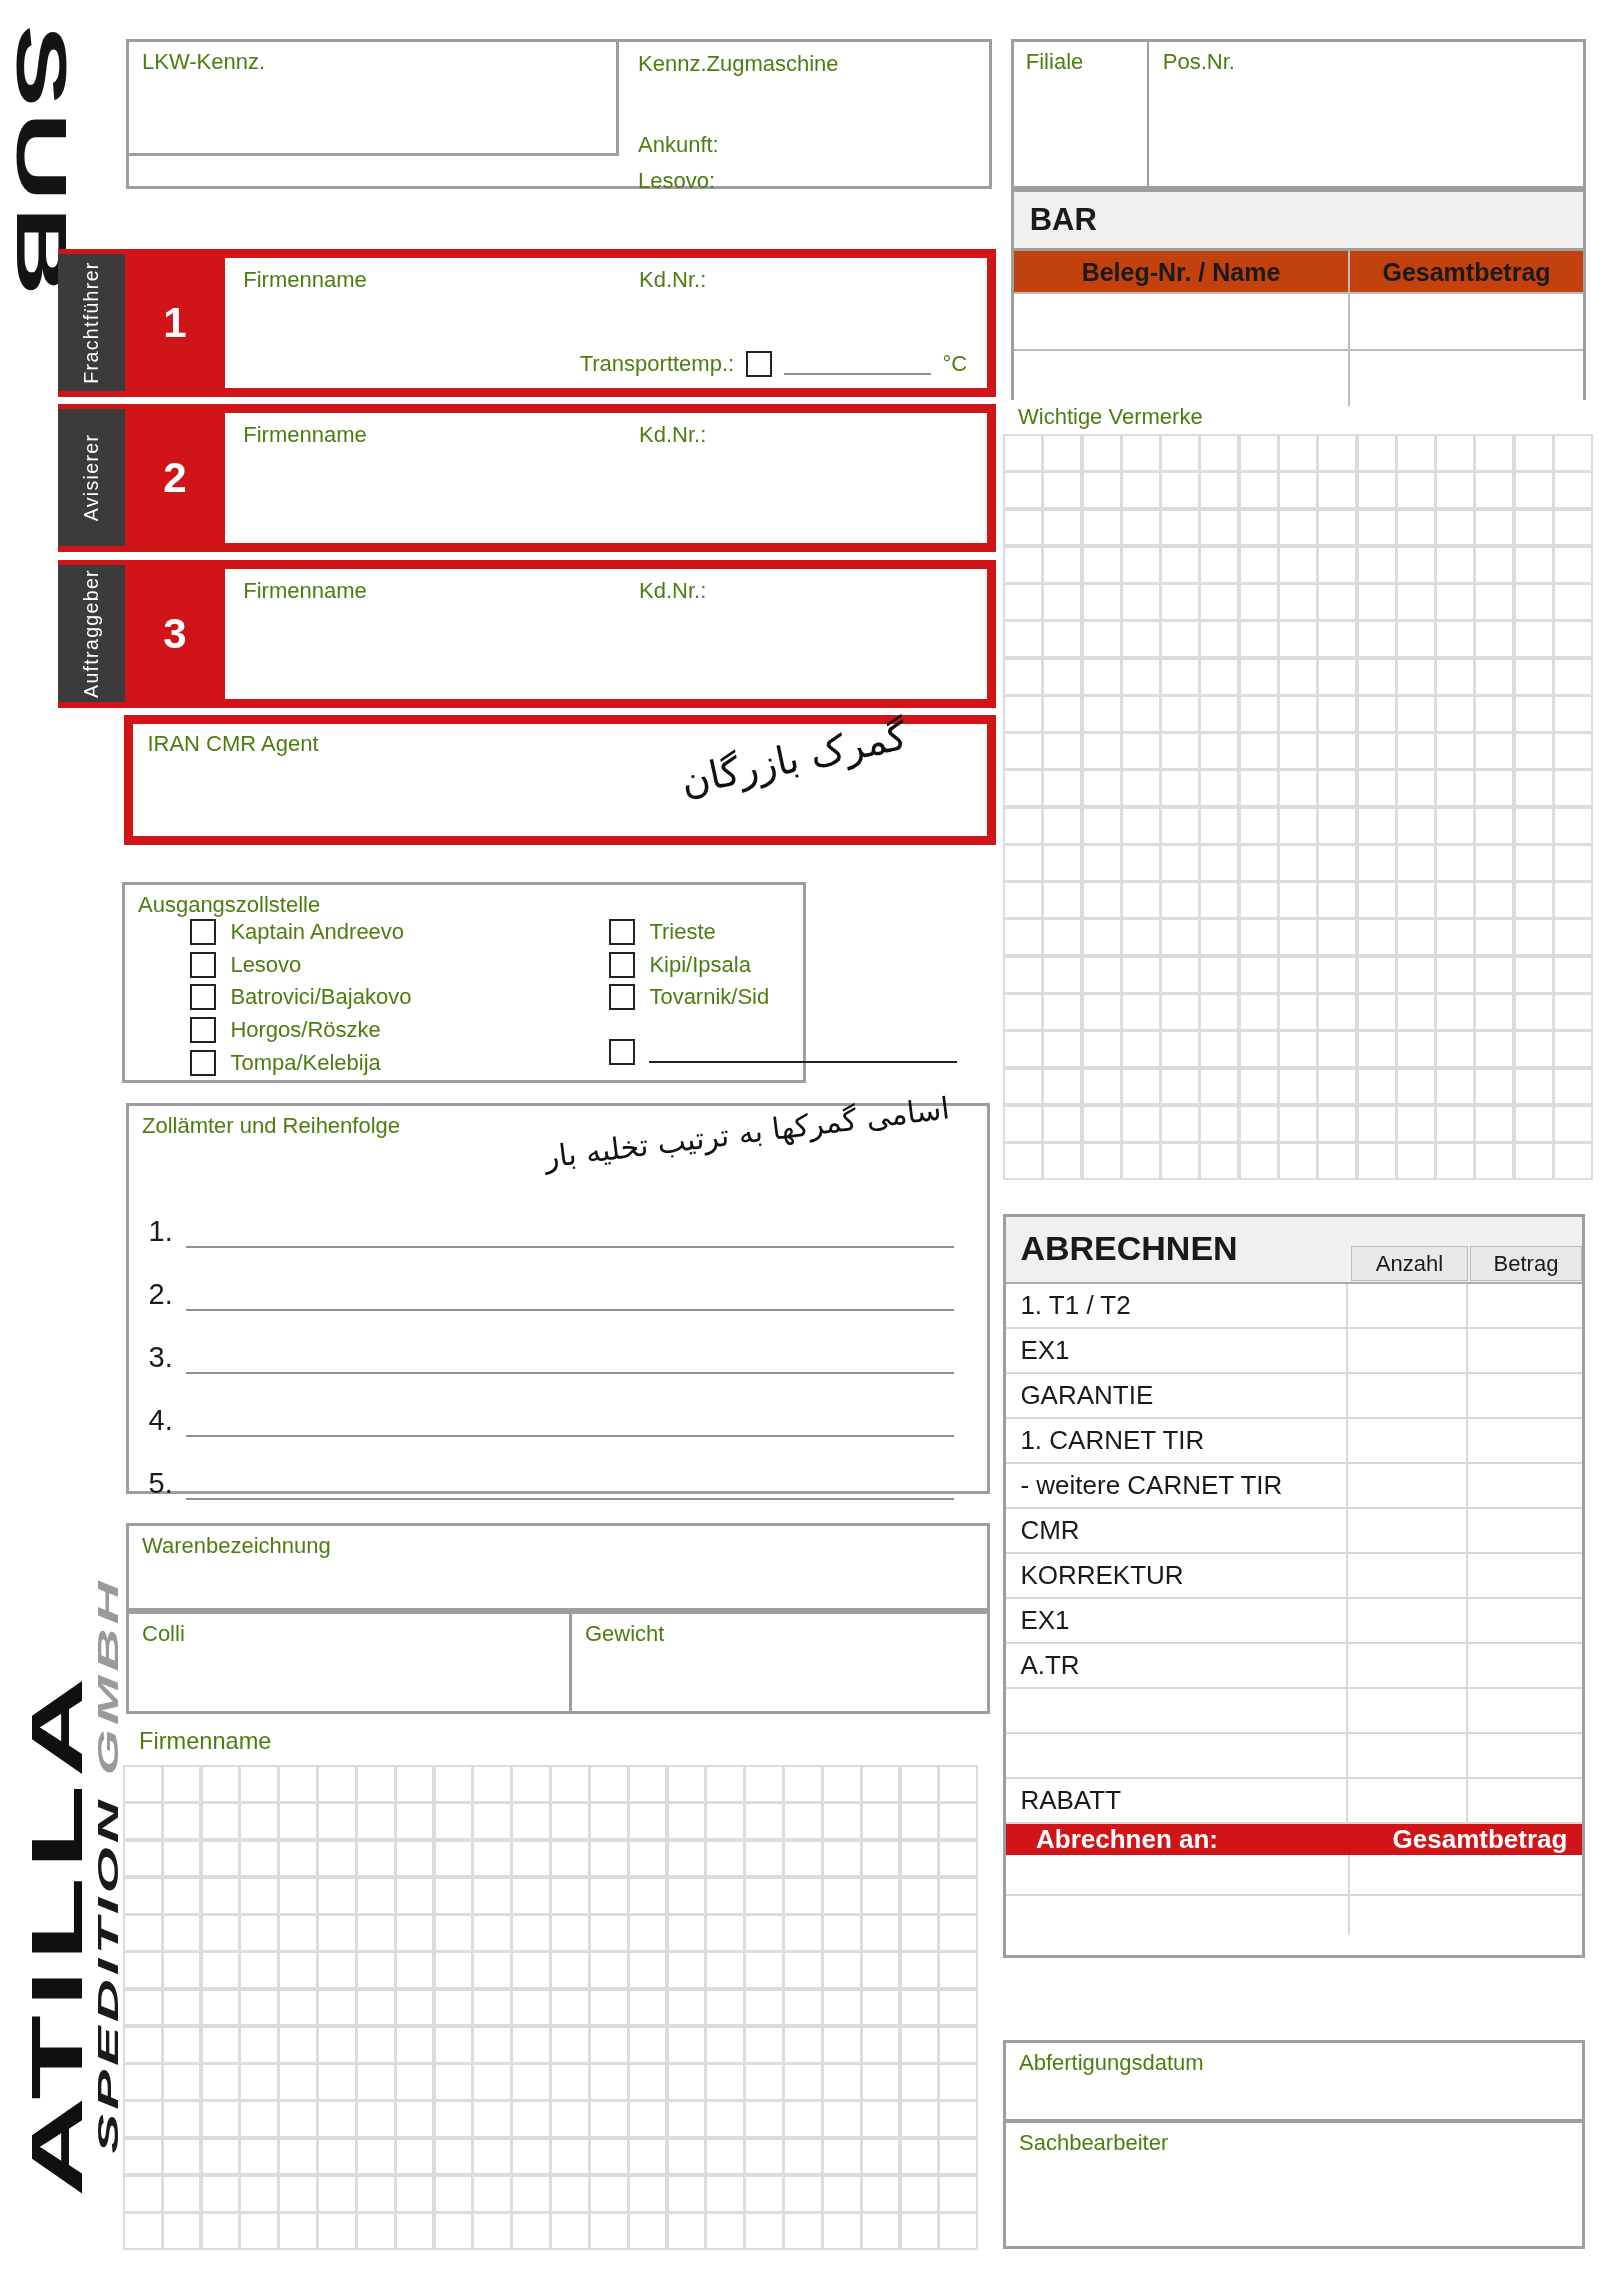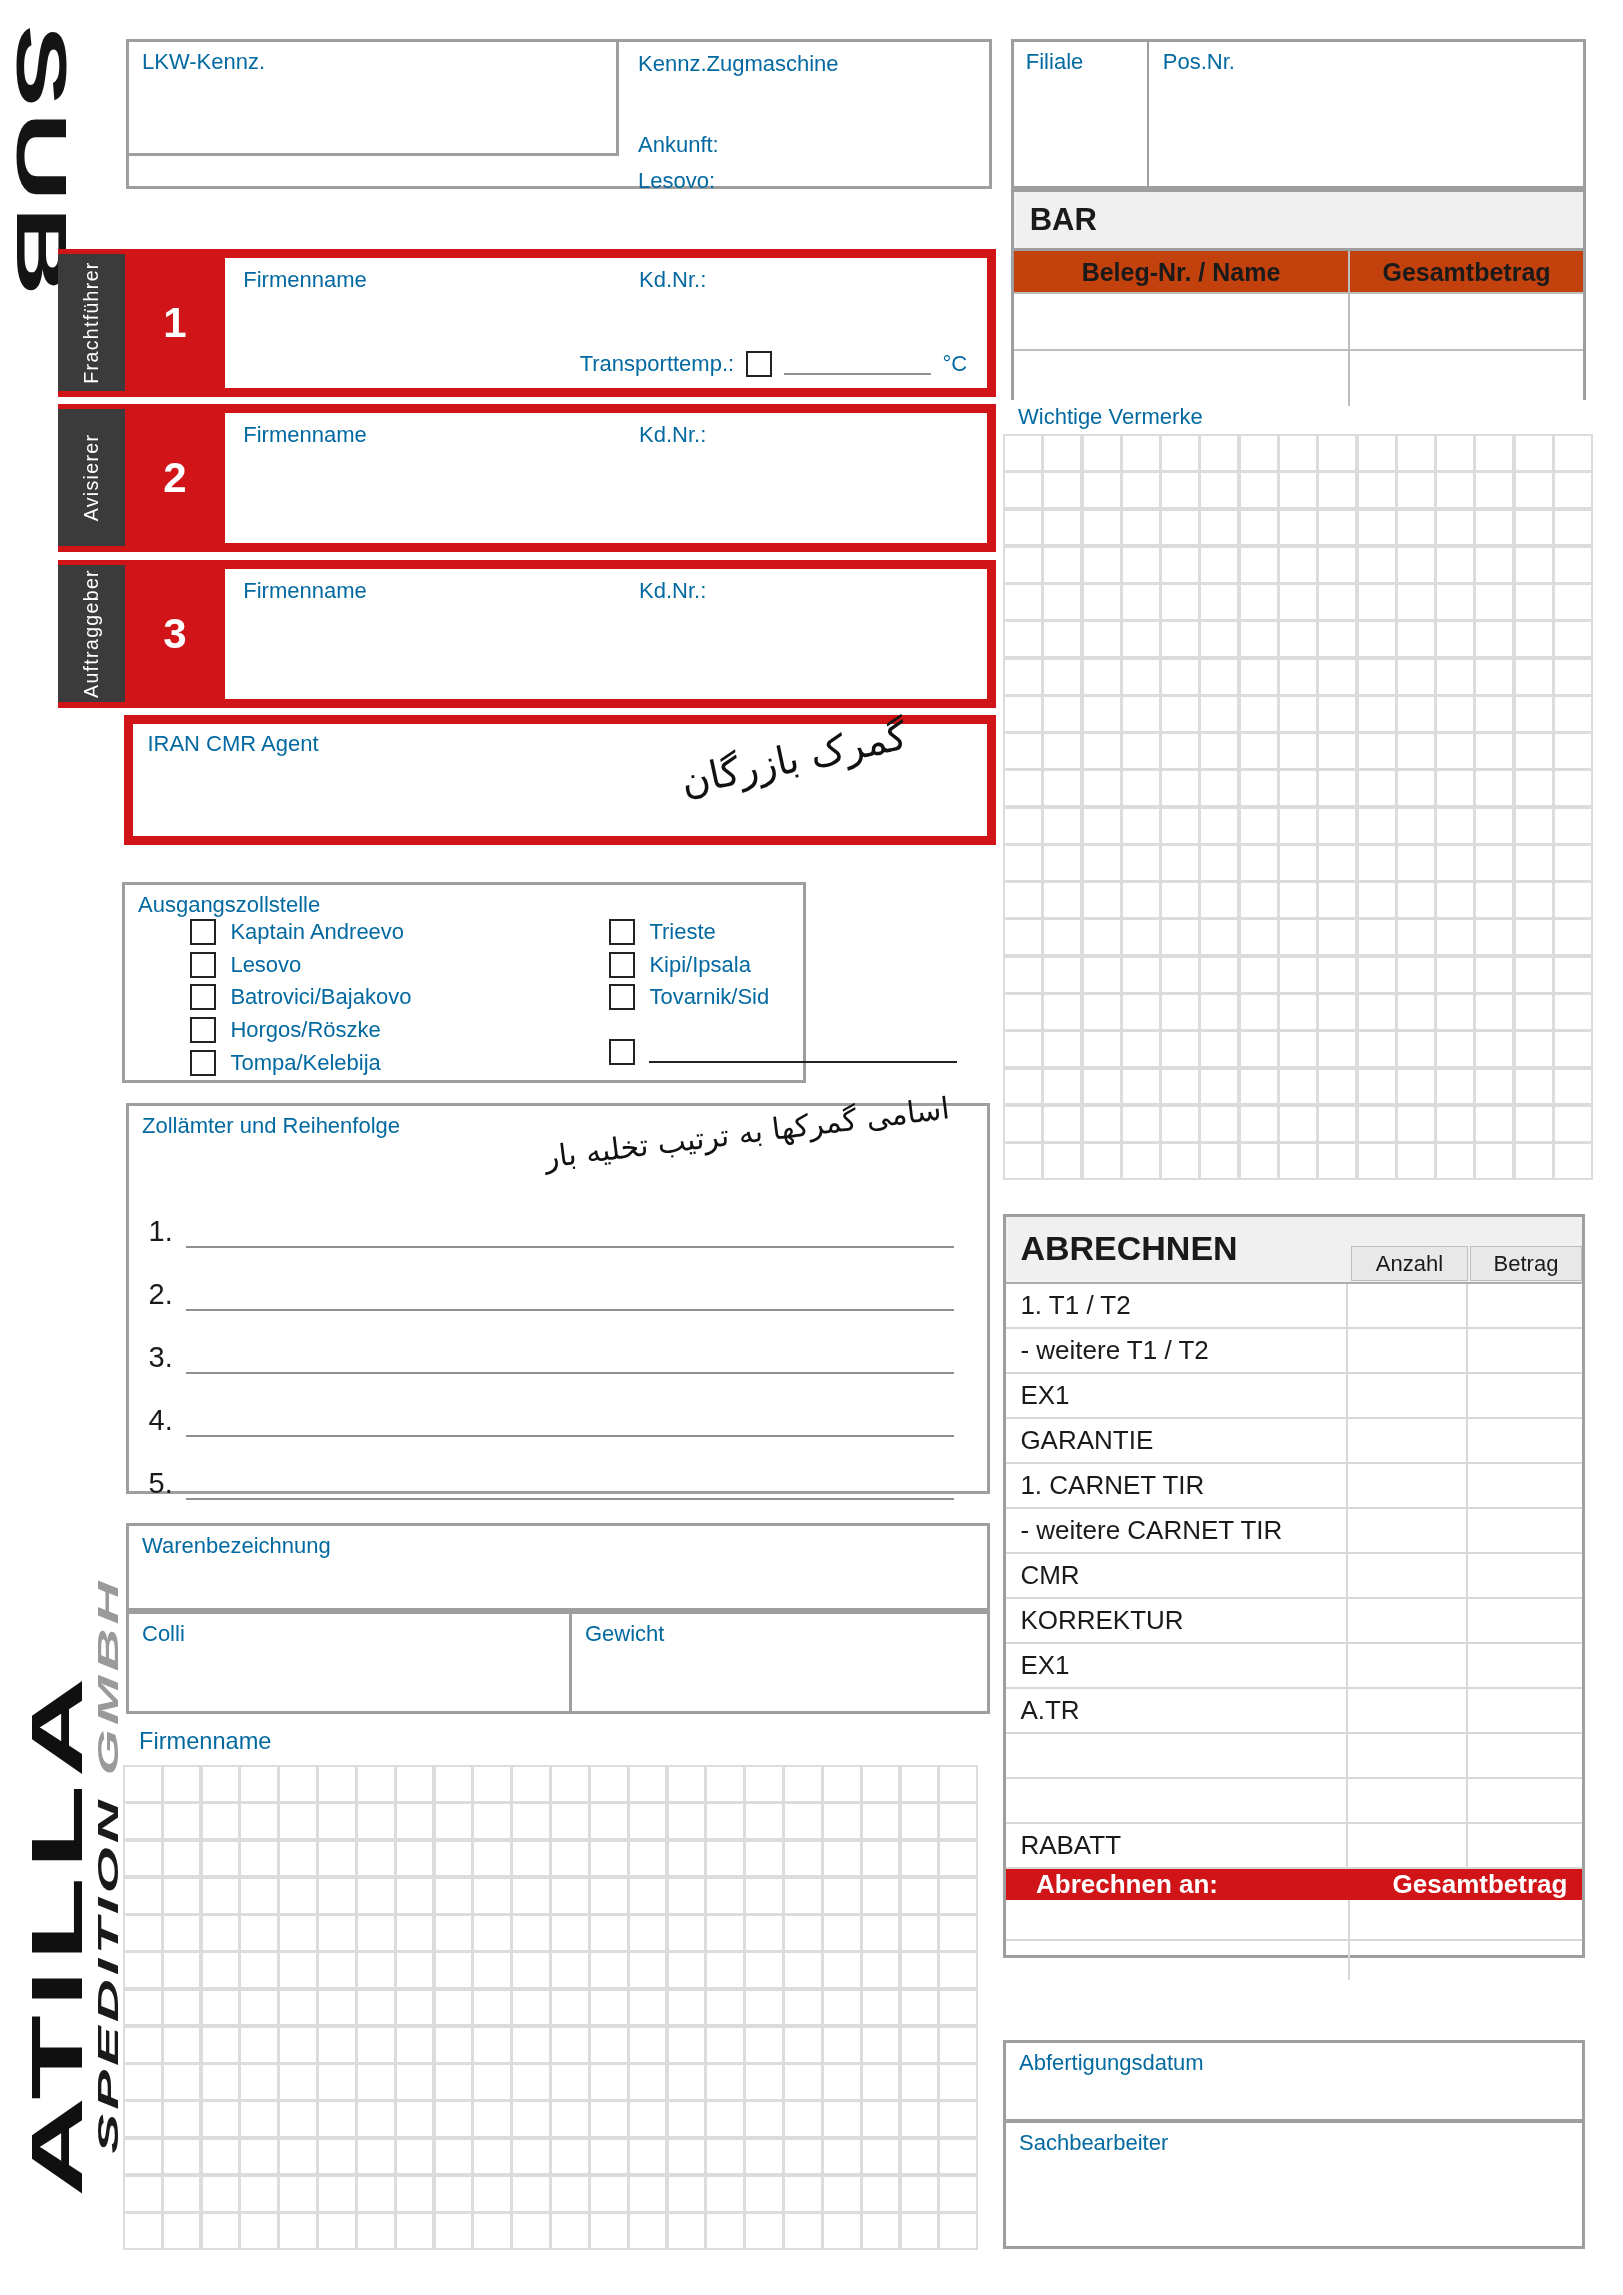--- a/index.html
+++ b/index.html
@@ -1,20 +1,20 @@
 <!DOCTYPE html>
 <html style="font-size:10.5px"><head>
 <meta charset="utf-8">
 <style>
   html,body{margin:0;padding:0;background:#fff;}
   #page{position:relative;width:1623px;height:2295px;background:#fff;overflow:hidden;
         font-family:"Liberation Sans",sans-serif;color:#1a1a1a;}
   .abs{position:absolute;box-sizing:border-box;}
   .box{border:3.3px solid #9e9e9e;background:#fff;}
-  .lbl{font-size:22px;color:#0369a1;white-space:nowrap;}
+  .lbl{font-size:22px;color:#4d7c0f;white-space:nowrap;}
   .vwrap{display:flex;align-items:center;justify-content:center;overflow:visible;}
   .vwrap>span{white-space:nowrap;}
   
   .sub{transform:rotate(90deg) scaleX(1.75);font-size:71px;font-weight:bold;letter-spacing:2.6px;color:#141414;}
   .atilla{transform:rotate(-90deg) scaleX(1.9);font-size:73px;font-weight:bold;letter-spacing:3.9px;color:#101010;}
   .sped{transform:rotate(-90deg) scaleX(2.05);font-size:29px;font-weight:bold;font-style:italic;letter-spacing:2px;}
   .sped .gray{color:#9a9a9a;}
   
   .sect{background:#d01418;}
   .sidebar{position:absolute;left:0;top:5.2px;width:67px;height:137px;background:#3b3b3b;}
@@ -820,25 +820,20 @@
       <span style="position:absolute;left:345px;top:29px;width:115px;height:33px;background:#e8e8e8;border:1.3px solid #bdbdbd;display:flex;align-items:center;justify-content:center;font-size:22px;">Anzahl</span>
       <span style="position:absolute;left:464px;top:29px;width:110px;height:33px;background:#e8e8e8;border:1.3px solid #bdbdbd;display:flex;align-items:center;justify-content:center;font-size:22px;">Betrag</span>
     </div>
     <div>
       <div class="abrow">
           <div class="c1">1. T1 / T2</div>
           <div class="c2"></div>
           <div class="c3"></div>
         </div>
       <div class="abrow">
-          <div class="c1"> - weitere T1 / T2</div>
-          <div class="c2"></div>
-          <div class="c3"></div>
-        </div>
-      <div class="abrow">
           <div class="c1">EX1</div>
           <div class="c2"></div>
           <div class="c3"></div>
         </div>
       <div class="abrow">
           <div class="c1">GARANTIE</div>
           <div class="c2"></div>
           <div class="c3"></div>
         </div>
       <div class="abrow">

